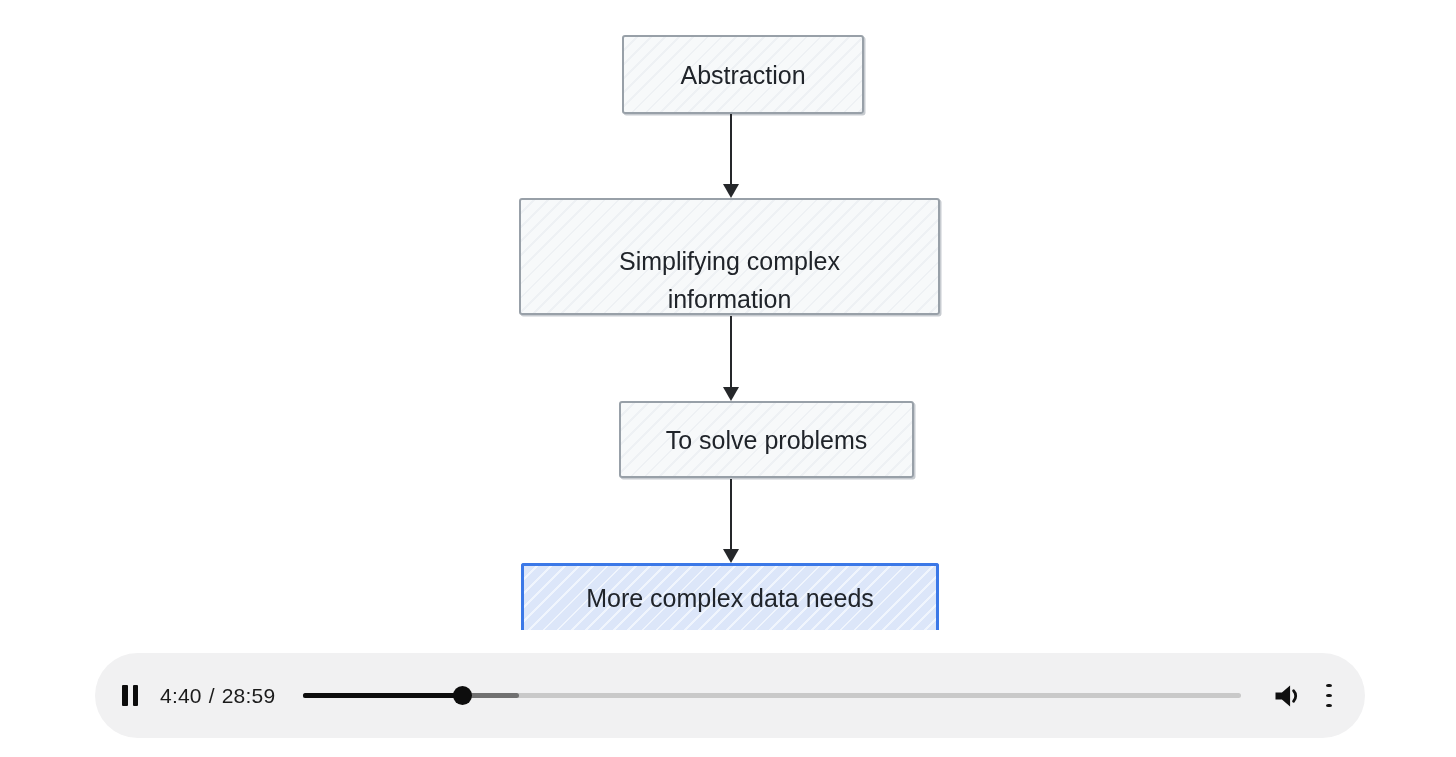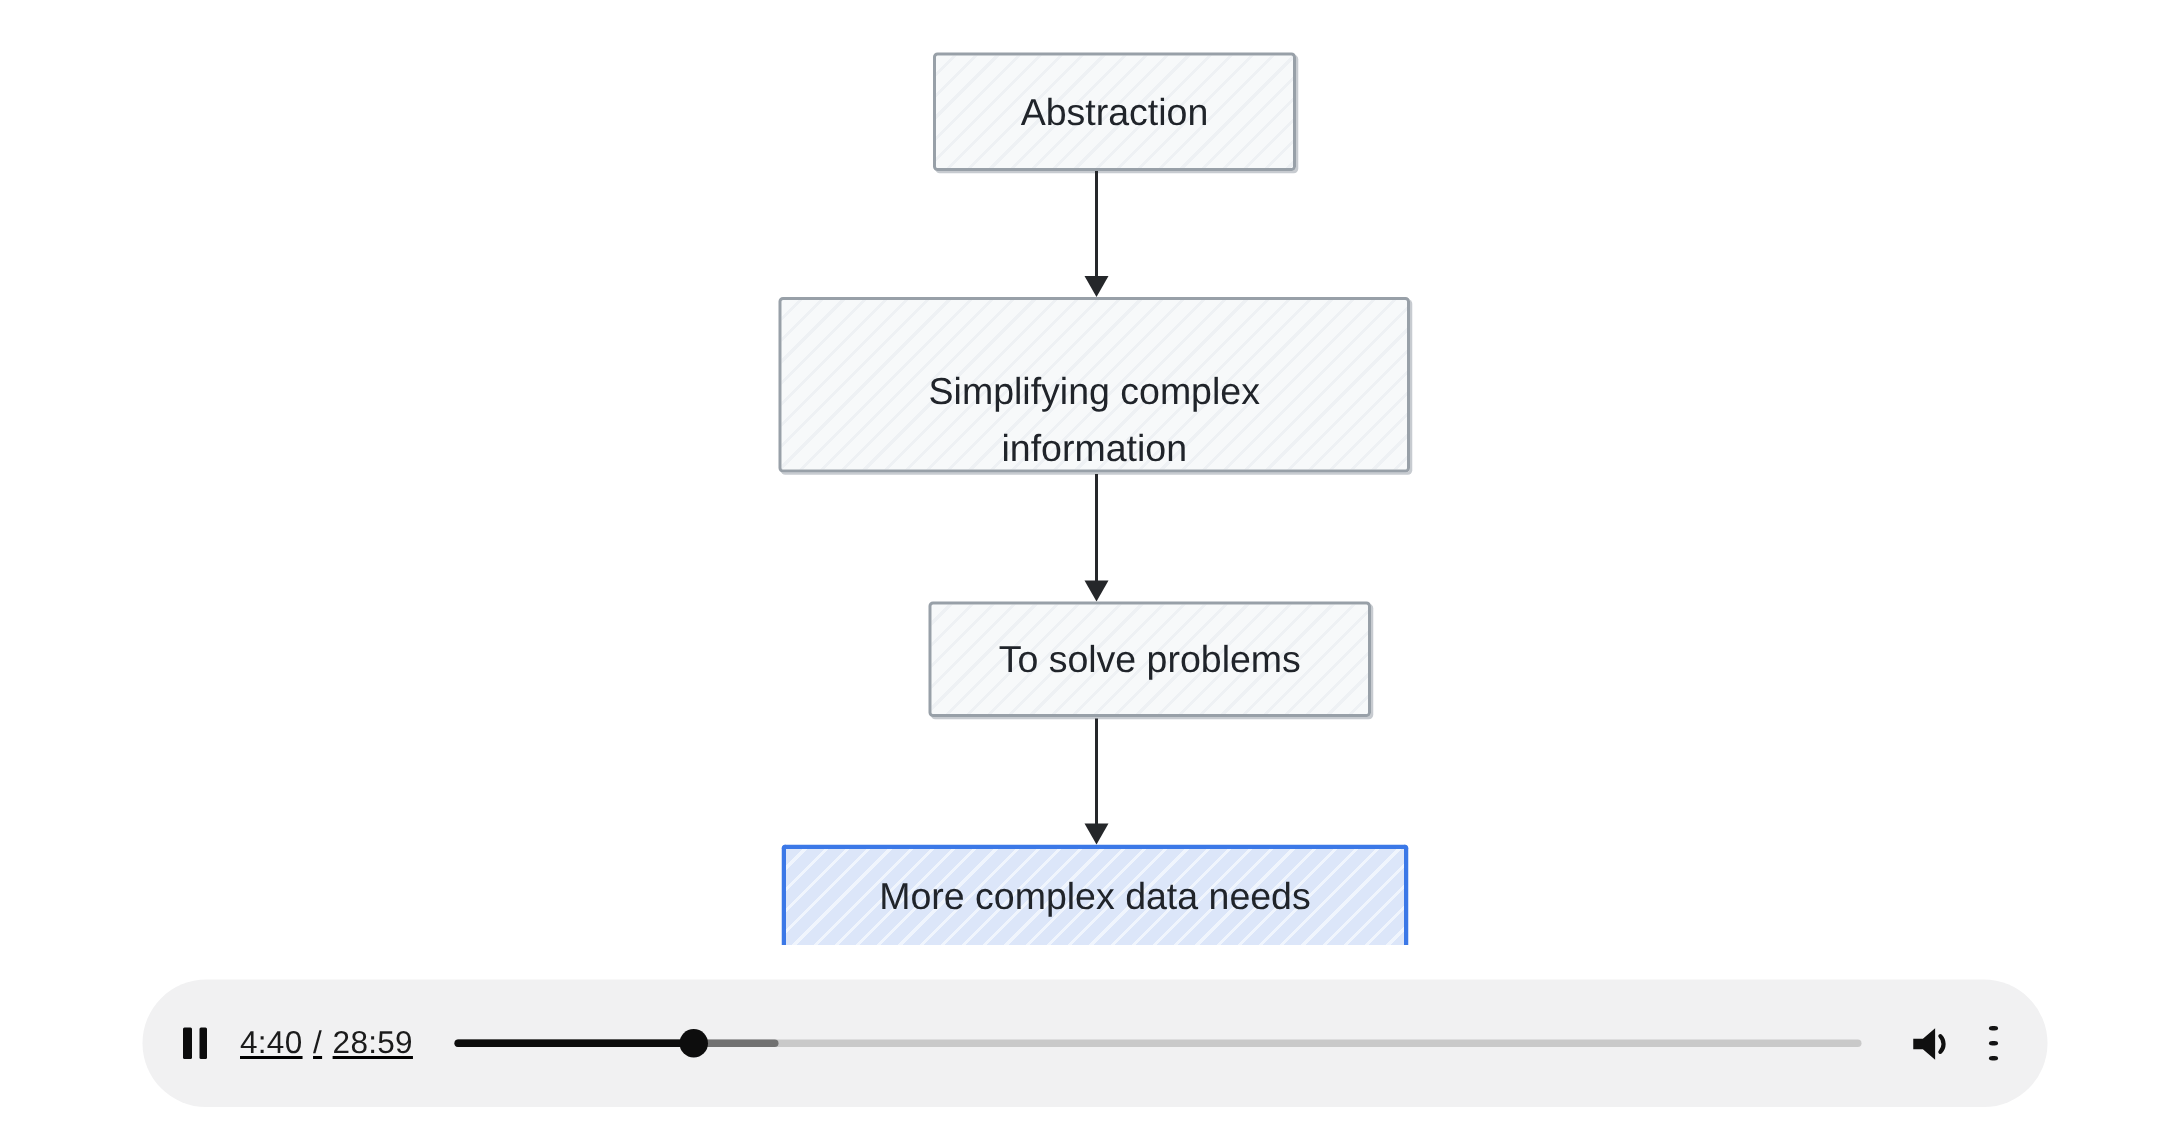--- a/index.html
+++ b/index.html
@@ -80,21 +80,20 @@
     left: 95px;
     top: 653px;
     width: 1270px;
     height: 85px;
     border-radius: 43px;
     background: #f1f1f2;
     display: flex;
     align-items: center;
     padding: 0 0 0 27px;
     box-sizing: border-box;
-    text-decoration: underline;
   }
   .pause-btn {
     width: 16px;
     height: 21px;
     display: flex;
     justify-content: space-between;
     cursor: pointer;
     background: none;
     border: none;
     padding: 0;

